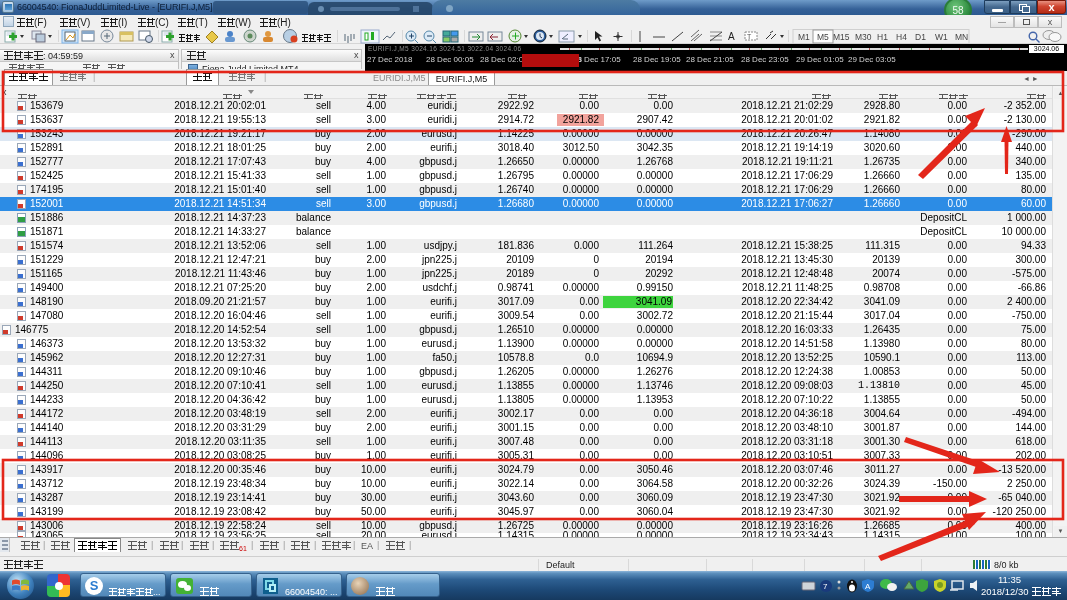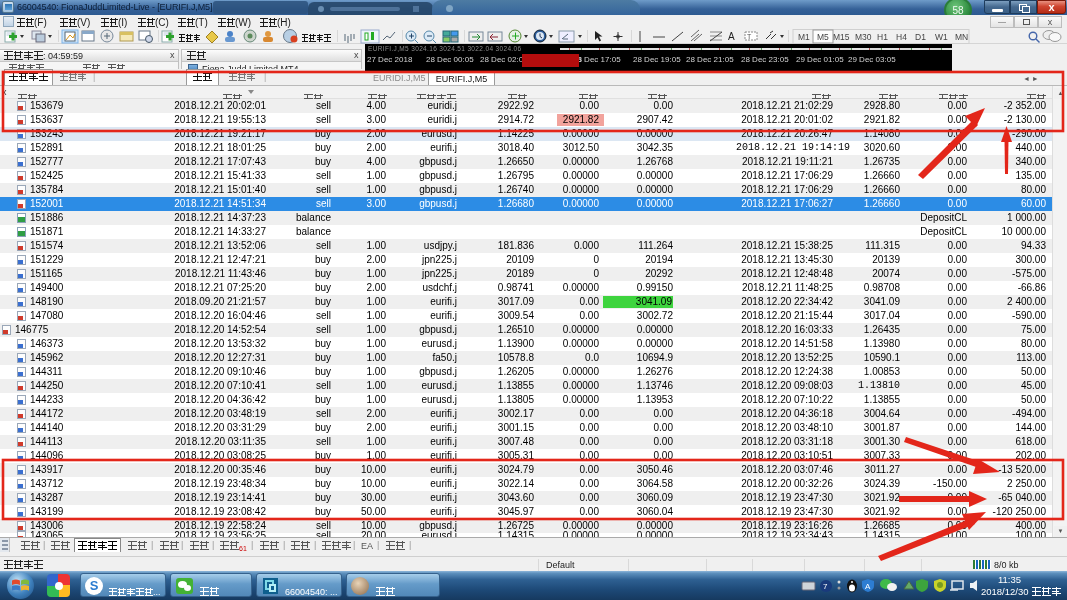--- a/index.html
+++ b/index.html
@@ -161,21 +161,21 @@
       <text x="955" y="10.5" font-size="8.5" fill="#444" font-family="Liberation Sans">MN</text>
       <circle cx="1033" cy="7" r="3.8" fill="none" stroke="#46a" stroke-width="1.4"></circle>
       <path d="M1036 10 l3.5 3.5" stroke="#46a" stroke-width="1.4"></path>
       <ellipse cx="1049" cy="6" rx="6" ry="4.5" fill="#eee" stroke="#999"></ellipse>
       <ellipse cx="1055" cy="8" rx="6" ry="4.5" fill="#f8f8f8" stroke="#999"></ellipse>
     </svg>
   <div class="abs" style="left:178px;top:3px;font-size:10px;color:#111"><i class="z1" style="width:6.5px;height:8px;"></i><i class="z2" style="width:6.5px;height:8px;"></i><i class="z3" style="width:6.5px;height:8px;"></i></div>
   <div class="abs" style="left:301px;top:3px;font-size:10px;color:#111"><i class="z1" style="width:6.5px;height:8px;"></i><i class="z2" style="width:6.5px;height:8px;"></i><i class="z3" style="width:6.5px;height:8px;"></i><i class="z1" style="width:6.5px;height:8px;"></i></div>
 </div>
 
-<div class="abs" style="left:365px;top:44px;width:587px;height:27px;background:#000;overflow:hidden">
+<div class="abs" style="left:365px;top:44px;width:702px;height:27px;background:#000;overflow:hidden">
   <div class="abs" style="left:3px;top:1px;font-size:6.5px;color:#8a8a8a;letter-spacing:.35px">EURIFI.J,M5 3024.16 3024.51 3022.04 3024.06</div>
   <div class="abs" style="left:195px;top:3.5px;width:468px;height:2.5px;background:repeating-linear-gradient(90deg,#e0e0e0 0 9px,#b05050 9px 10px,#d8d8d8 10px 21px,#5a9a5a 21px 22px,#e6e6e6 22px 30px)"></div>
   <div class="abs" style="left:664px;top:1px;width:35px;height:8px;background:#fff;color:#000;font-size:7px;text-align:center;line-height:8px">3024.06</div>
   <div class="abs" style="left:0;top:0;width:702px;height:27px;font-size:8px;color:#d2d2d2">
       <span style="position:absolute;left:2px;top:11px">27 Dec 2018</span>
       <span style="position:absolute;left:61px;top:11px">28 Dec 00:05</span>
       <span style="position:absolute;left:115px;top:11px">28 Dec 02:05</span>
       <span style="position:absolute;left:169px;top:11px">28 Dec 04:05</span>
       <span style="position:absolute;left:208px;top:11px">28 Dec 17:05</span>
       <span style="position:absolute;left:268px;top:11px">28 Dec 19:05</span>
@@ -286,21 +286,21 @@
         </div>
 <div class="row seps" style="top:140px;background:#ffffff;">
           <div class="ro" style="left:17px"><span class="ric"><b class="bb"></b></span><span style="margin-left:4px">152891</span></div>
           <div class="rc" style="right:786px;">2018.12.21 18:01:25</div>
           <div class="rc" style="right:721px;">buy</div>
           <div class="rc" style="right:666px;">2.00</div>
           <div class="rc" style="right:595px;">eurifi.j</div>
           <div class="rc" style="right:518px;">3018.40</div>
           <div class="rc" style="right:453px;">3012.50</div>
           <div class="rc" style="right:379px;">3042.35</div>
-          <div class="rc" style="right:202px;font-family:Liberation Mono, monospace;">2018.12.21 19:14:19</div>
+          <div class="rc" style="right:219px;">2018.12.21 19:14:19</div>
           <div class="rc" style="right:152px;">3020.60</div>
           <div class="rc" style="right:85px;">0.00</div>
           <div class="rc" style="right:6px;">440.00</div>
         </div>
 <div class="row seps" style="top:154px;background:#efefef;">
           <div class="ro" style="left:17px"><span class="ric"><b class="bb"></b></span><span style="margin-left:4px">152777</span></div>
           <div class="rc" style="right:786px;">2018.12.21 17:07:43</div>
           <div class="rc" style="right:721px;">buy</div>
           <div class="rc" style="right:666px;">4.00</div>
           <div class="rc" style="right:595px;">gbpusd.j</div>
@@ -320,21 +320,21 @@
           <div class="rc" style="right:595px;">gbpusd.j</div>
           <div class="rc" style="right:518px;">1.26795</div>
           <div class="rc" style="right:453px;">0.00000</div>
           <div class="rc" style="right:379px;">0.00000</div>
           <div class="rc" style="right:219px;">2018.12.21 17:06:29</div>
           <div class="rc" style="right:152px;">1.26660</div>
           <div class="rc" style="right:85px;">0.00</div>
           <div class="rc" style="right:6px;">135.00</div>
         </div>
 <div class="row seps" style="top:182px;background:#efefef;">
-          <div class="ro" style="left:17px"><span class="ric"><b class="bs"></b></span><span style="margin-left:4px">135784</span></div>
+          <div class="ro" style="left:17px"><span class="ric"><b class="bs"></b></span><span style="margin-left:4px">174195</span></div>
           <div class="rc" style="right:786px;">2018.12.21 15:01:40</div>
           <div class="rc" style="right:721px;">sell</div>
           <div class="rc" style="right:666px;">1.00</div>
           <div class="rc" style="right:595px;">gbpusd.j</div>
           <div class="rc" style="right:518px;">1.26740</div>
           <div class="rc" style="right:453px;">0.00000</div>
           <div class="rc" style="right:379px;">0.00000</div>
           <div class="rc" style="right:219px;">2018.12.21 17:06:29</div>
           <div class="rc" style="right:152px;">1.26660</div>
           <div class="rc" style="right:85px;">0.00</div>
@@ -443,21 +443,21 @@
           <div class="rc" style="right:786px;">2018.12.20 16:04:46</div>
           <div class="rc" style="right:721px;">sell</div>
           <div class="rc" style="right:666px;">1.00</div>
           <div class="rc" style="right:595px;">eurifi.j</div>
           <div class="rc" style="right:518px;">3009.54</div>
           <div class="rc" style="right:453px;">0.00</div>
           <div class="rc" style="right:379px;">3002.72</div>
           <div class="rc" style="right:219px;">2018.12.20 21:15:44</div>
           <div class="rc" style="right:152px;">3017.04</div>
           <div class="rc" style="right:85px;">0.00</div>
-          <div class="rc" style="right:6px;">-590.00</div>
+          <div class="rc" style="right:6px;">-750.00</div>
         </div>
 <div class="row seps" style="top:322px;background:#efefef;">
           <div class="ro" style="left:2px"><span class="ric"><b class="bs"></b></span><span style="margin-left:4px">146775</span></div>
           <div class="rc" style="right:786px;">2018.12.20 14:52:54</div>
           <div class="rc" style="right:721px;">sell</div>
           <div class="rc" style="right:666px;">1.00</div>
           <div class="rc" style="right:595px;">gbpusd.j</div>
           <div class="rc" style="right:518px;">1.26510</div>
           <div class="rc" style="right:453px;">0.00000</div>
           <div class="rc" style="right:379px;">0.00000</div>

